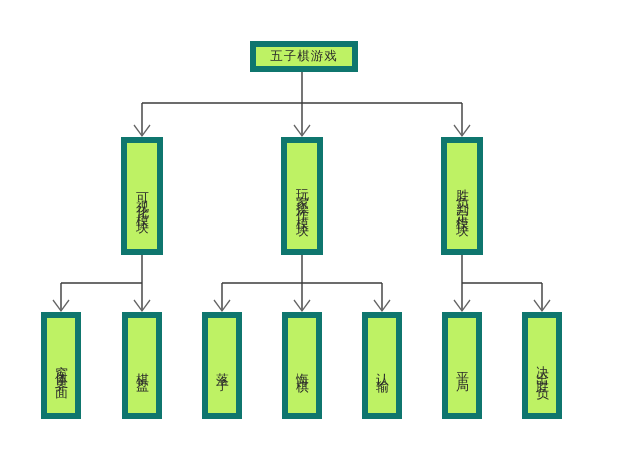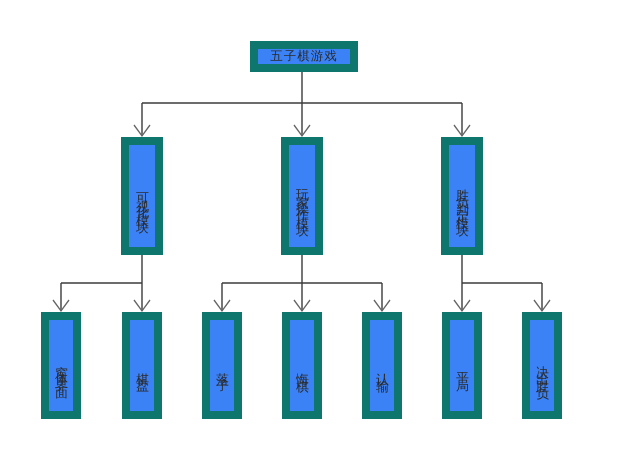--- a/index.html
+++ b/index.html
@@ -17,22 +17,22 @@
   }
   .connector-layer {
     position: absolute;
     left: 0;
     top: 0;
     pointer-events: none;
   }
   .node {
     position: absolute;
     box-sizing: border-box;
-    border: 8px solid #0f766e;
-    background: #3b82f6;
+    border: 6px solid #0f766e;
+    background: #bef264;
     color: #2b2b2b;
     font-size: 12.5px;
     display: flex;
     align-items: center;
     justify-content: center;
   }
   .node .label-h {
     letter-spacing: 1px;
     white-space: nowrap;
   }

